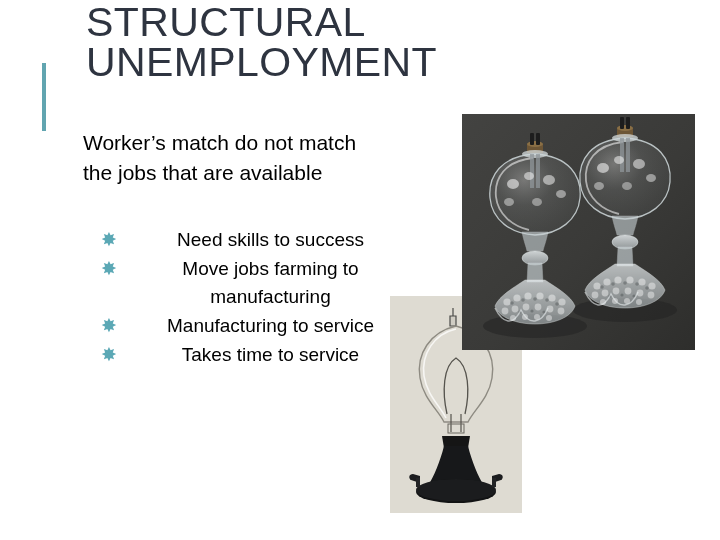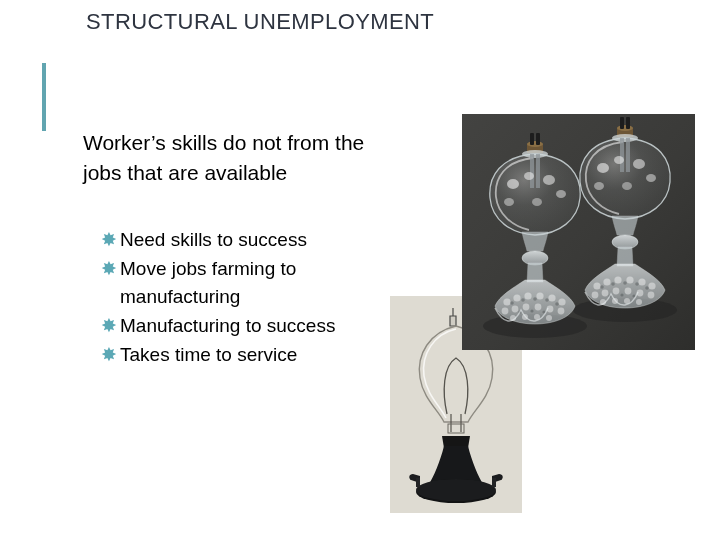--- a/index.html
+++ b/index.html
@@ -17,21 +17,21 @@
   }
 
   
   #title {
     position: absolute;
     left: 86px;
     top: 2px;
     width: 600px;
     color: #2e3440;
     font-family: "Liberation Sans", sans-serif;
-    font-size: 22px;
+    font-size: 41px;
     font-weight: 400;
     line-height: 40px;
     letter-spacing: 0.4px;
     white-space: pre-line;
   }
 
   
   #accent-bar {
     position: absolute;
     left: 42px;
@@ -79,20 +79,21 @@
     width: 18px;
     color: #5ba8b5;
     font-size: 19px;
     line-height: 28px;
     text-align: left;
     user-select: none;
   }
   .bullet-label {
     flex: 1 1 auto;
     padding-left: 1px;
+    text-align: center;
   }
 
   
   #photo-bulb {
     position: absolute;
     left: 390px;
     top: 296px;
     width: 132px;
     height: 217px;
     background: #dedbd2;
@@ -112,34 +113,34 @@
 </style>
 </head>
 <body>
 
 <div id="slide">
 
   <div id="title">STRUCTURAL UNEMPLOYMENT</div>
 
   <div id="accent-bar"></div>
 
-  <div id="body-text">Worker’s skills do not from the jobs that are available</div>
+  <div id="body-text">Worker’s match do not match the jobs that are available</div>
 
   <ul id="bullet-list">
     <li>
       <span class="bullet-star">✸</span>
       <span class="bullet-label">Need skills to success</span>
     </li>
     <li>
       <span class="bullet-star">✸</span>
       <span class="bullet-label">Move jobs farming to manufacturing</span>
     </li>
     <li>
       <span class="bullet-star">✸</span>
-      <span class="bullet-label">Manufacturing to success</span>
+      <span class="bullet-label">Manufacturing to service</span>
     </li>
     <li>
       <span class="bullet-star">✸</span>
       <span class="bullet-label">Takes time to service</span>
     </li>
   </ul>
 
   <div id="photo-bulb">
     <svg width="132" height="217" viewBox="0 0 132 217">
       <rect x="0" y="0" width="132" height="217" fill="#dedbd2"></rect>

